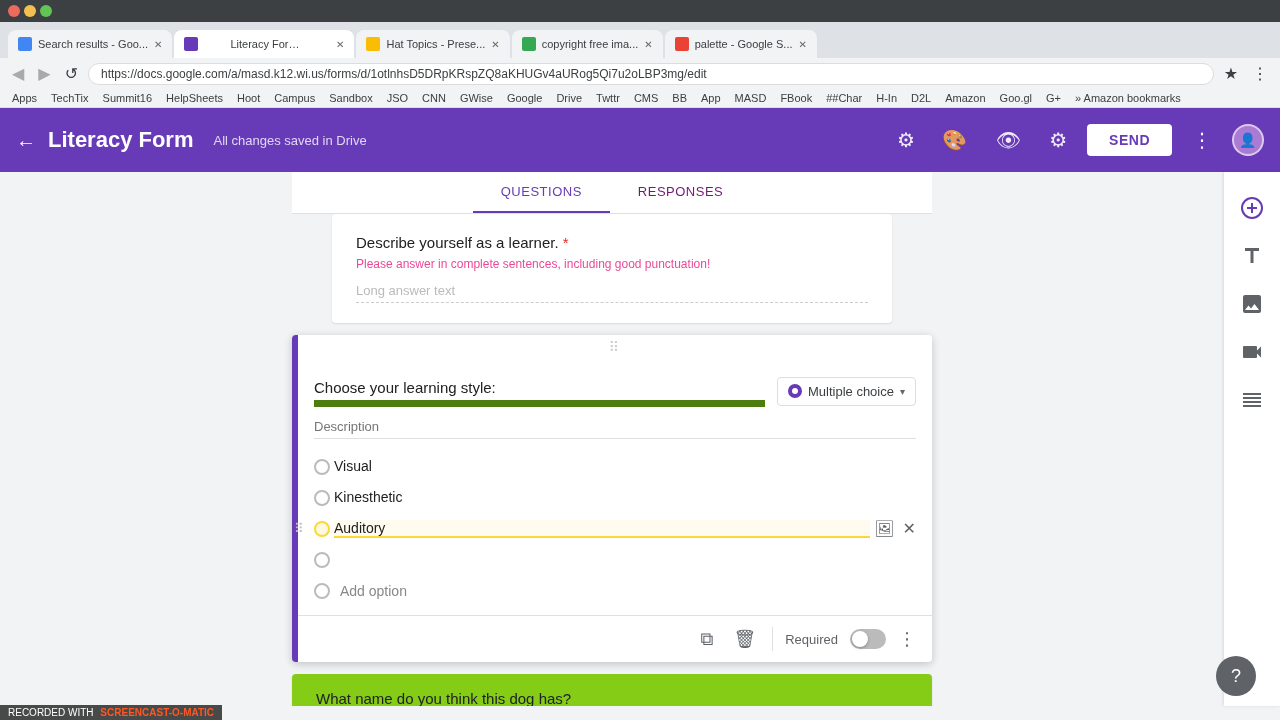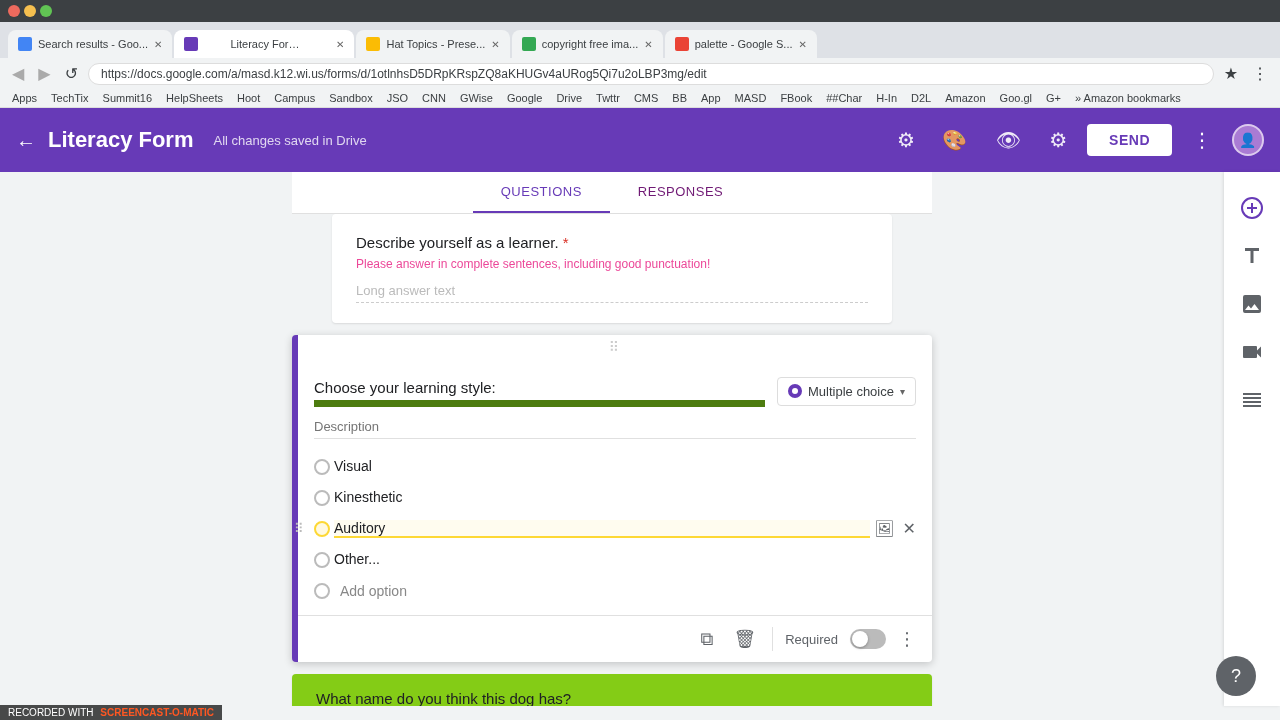--- a/index.html
+++ b/index.html
@@ -261,21 +261,20 @@
           <div class="auditory-circle"></div>
           <input class="option-text" type="text" value="Auditory" style="border-bottom: 2px solid rgb(253, 216, 53); background: rgba(253, 216, 53, 0.08);">
           <div class="option-actions">
             <span class="img-icon">🖼</span>
             <span class="close-icon-sm">✕</span>
           </div>
         </div>
 
         <div class="option-row">
           <div class="radio-btn"></div>
-          <input class="option-text" type="text" value="Other..." style="">
           <div class="option-actions">
             <span class="close-icon-sm">✕</span>
           </div>
         </div>
 
         <div class="option-row add-option-row">
           <div class="radio-btn"></div>
           <span>Add option</span>
         </div>
       </div>

